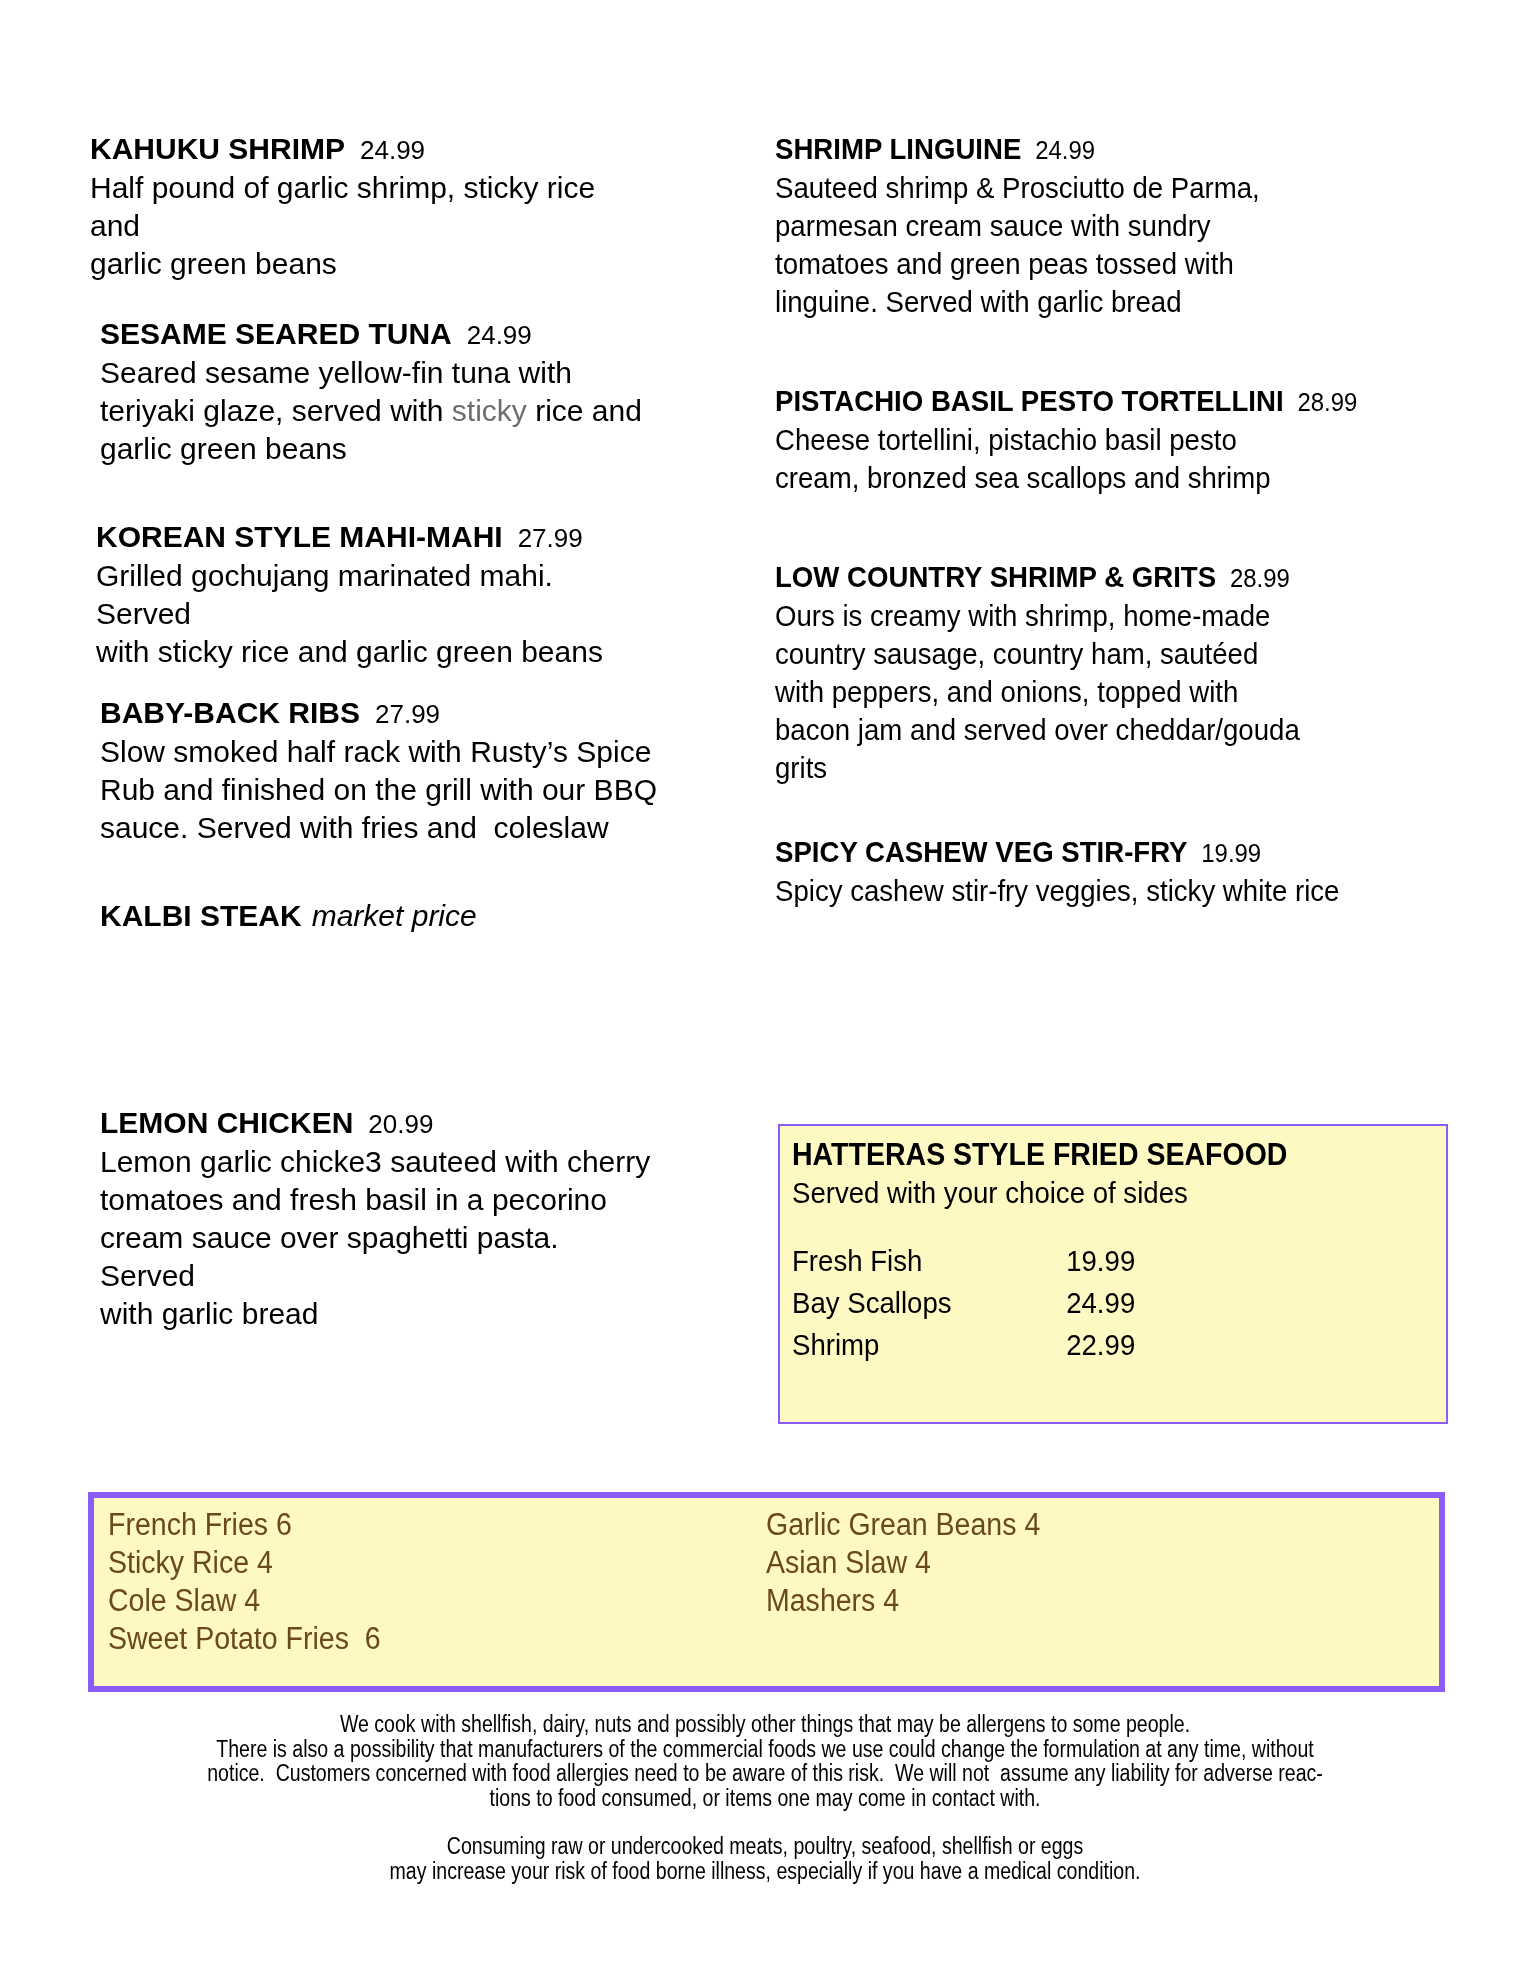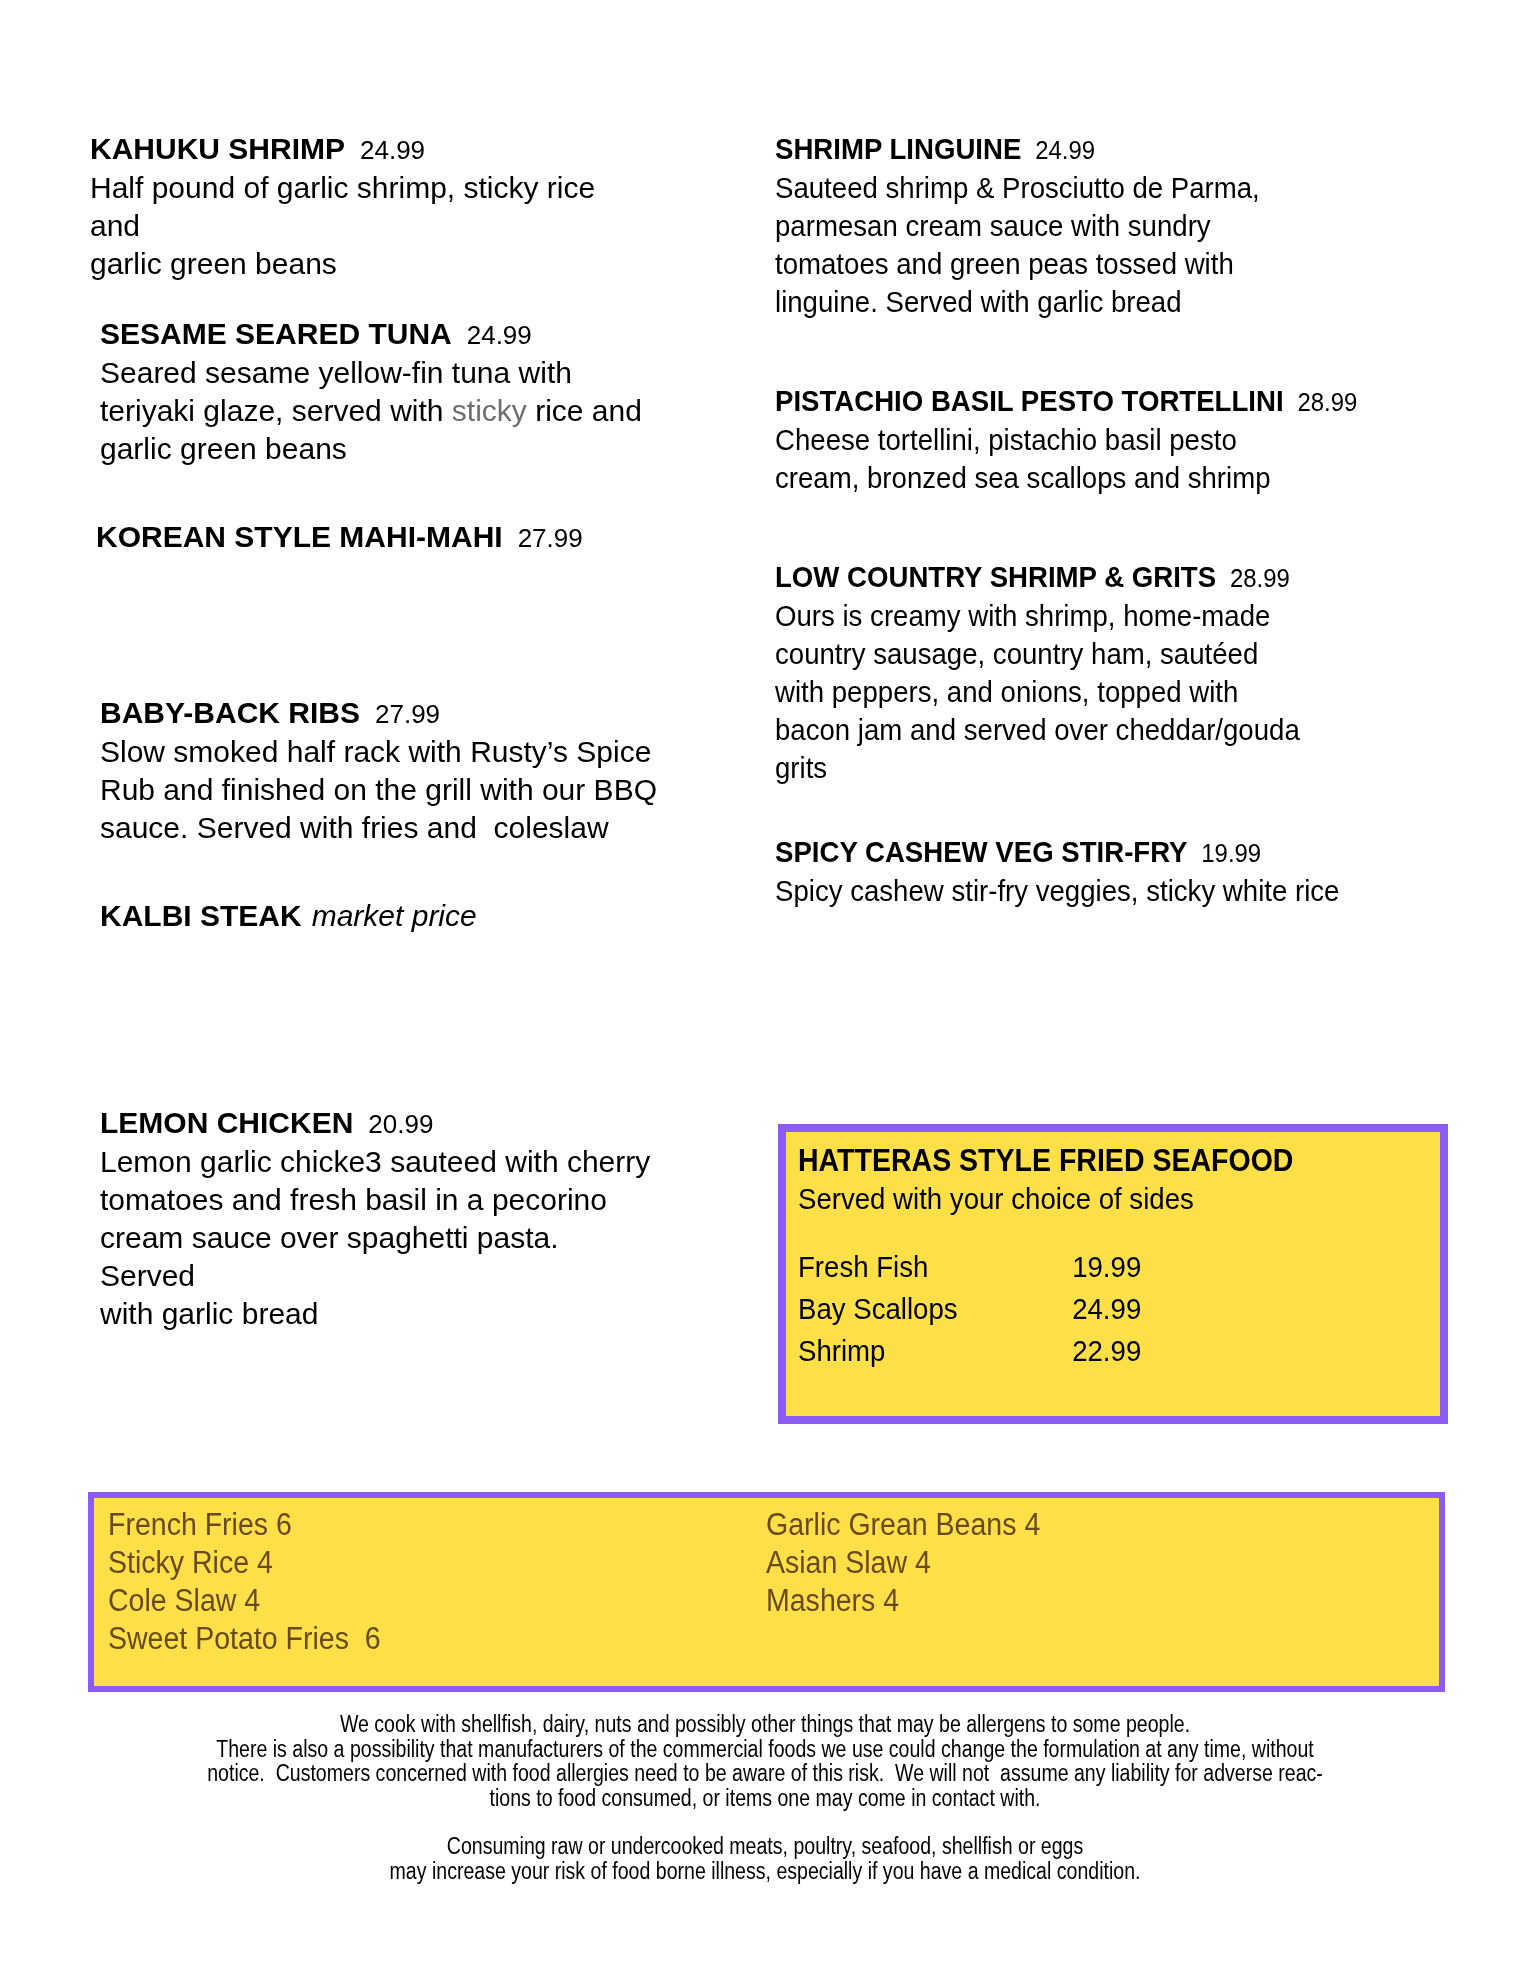--- a/index.html
+++ b/index.html
@@ -43,22 +43,22 @@
   .desc {
     font-size: 30px;
     line-height: 38px;
     white-space: pre-line;
   }
   .gray-word { color: #6e6e6e; }
 
   .box {
     position: absolute;
     box-sizing: border-box;
-    border: 8px solid #8b5cf6;
-    background: #fde047;
+    border: 2px solid #8b5cf6;
+    background: #fef9c3;
   }
   .hat-box {
     left: 778px;
     top: 1124px;
     width: 670px;
     height: 300px;
     padding: 10px 0 0 12px;
   }
   .hat-inner {
     transform: scaleX(0.92);
@@ -132,20 +132,22 @@
 
 <div class="item" style="left:100px; top:315px">
   <div class="head"><span>SESAME SEARED TUNA</span><span class="price">24.99</span></div>
   <div class="desc"><span>Seared sesame yellow-fin tuna with
 teriyaki glaze, served with </span><span class="gray-word">sticky</span><span> rice and
 garlic green beans</span></div>
 </div>
 
 <div class="item" style="left:96px; top:518px">
   <div class="head"><span>KOREAN STYLE MAHI-MAHI</span><span class="price">27.99</span></div>
+  <div class="desc">Grilled gochujang marinated mahi. Served
+with sticky rice and garlic green beans</div>
 </div>
 
 <div class="item" style="left:100px; top:694px">
   <div class="head"><span>BABY-BACK RIBS</span><span class="price">27.99</span></div>
   <div class="desc">Slow smoked half rack with Rusty’s Spice
 Rub and finished on the grill with our BBQ
 sauce. Served with fries and &nbsp;coleslaw</div>
 </div>
 
 <div class="item" style="left:100px; top:897px">

